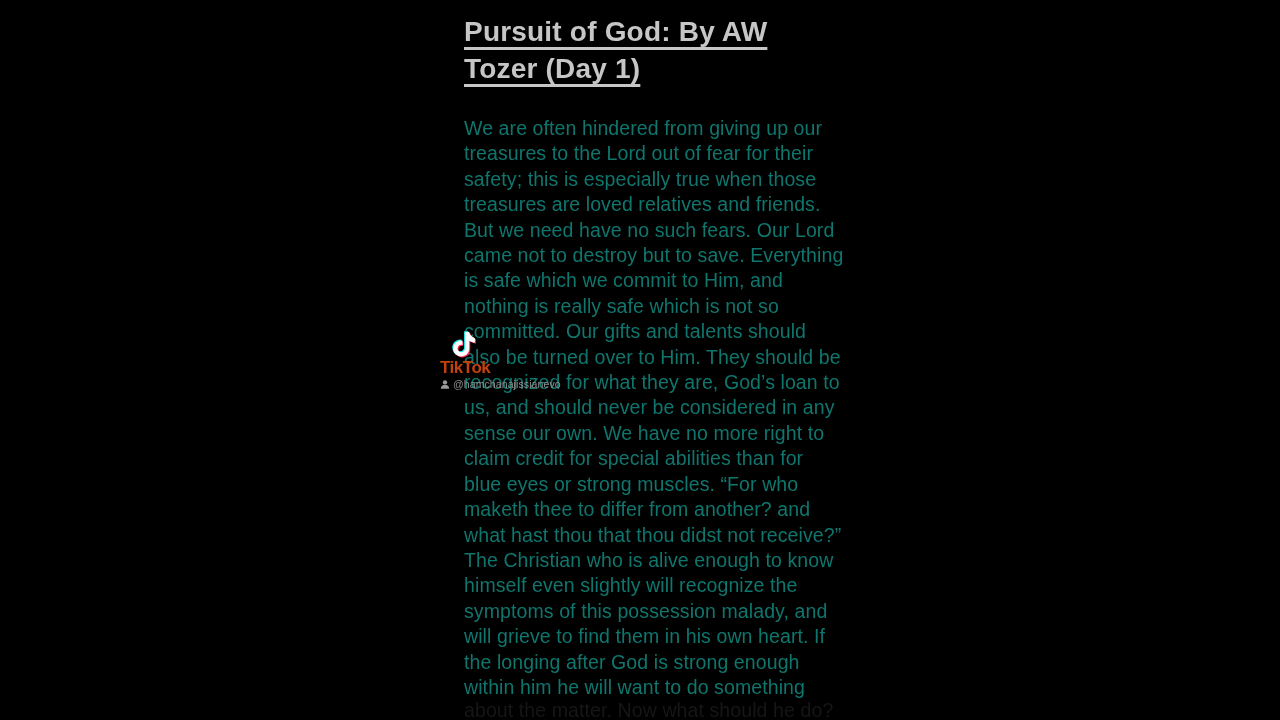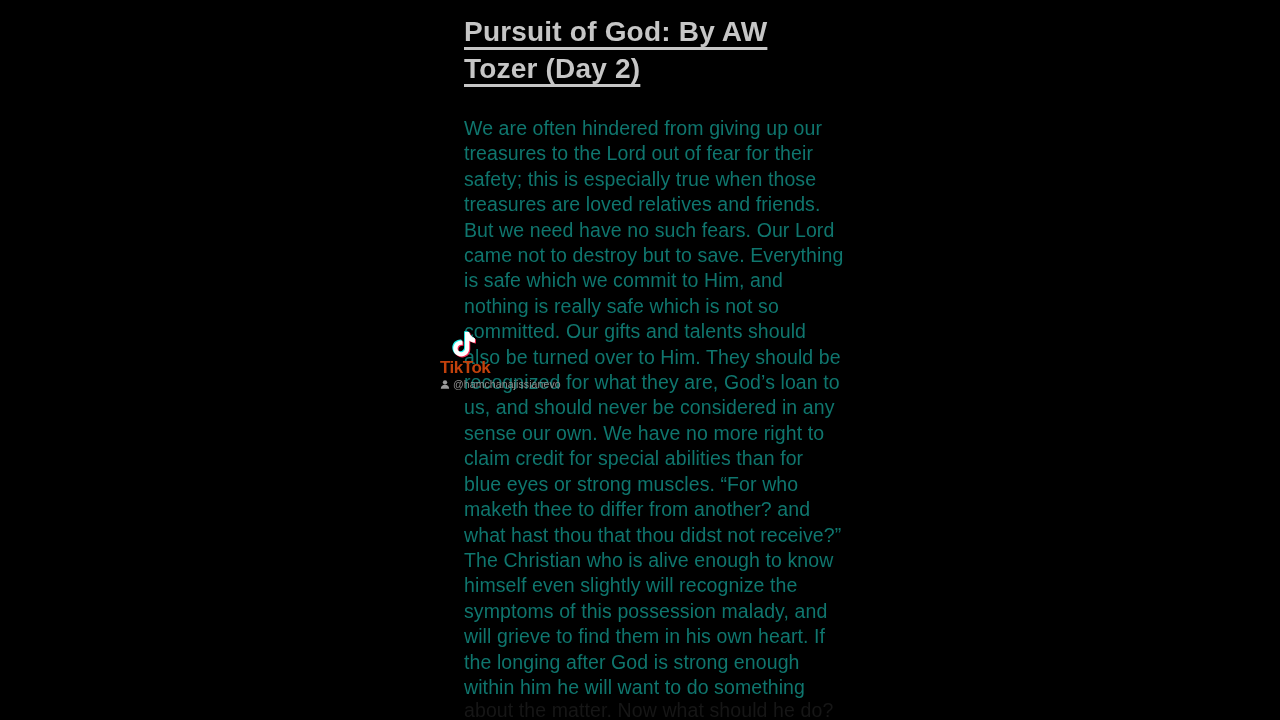--- a/index.html
+++ b/index.html
@@ -91,21 +91,21 @@
     letter-spacing: 0.1px;
     white-space: nowrap;
   }
 </style>
 </head>
 <body>
 
 <div class="stage">
 
   <div class="title">Pursuit of God: By AW
-Tozer (Day 2)</div>
+Tozer (Day 1)</div>
 
   <div class="body-text">We are often hindered from giving up our
 treasures to the Lord out of fear for their
 safety; this is especially true when those
 treasures are loved relatives and friends.
 But we need have no such fears. Our Lord
 came not to destroy but to save. Everything
 is safe which we commit to Him, and
 nothing is really safe which is not so
 committed. Our gifts and talents should

